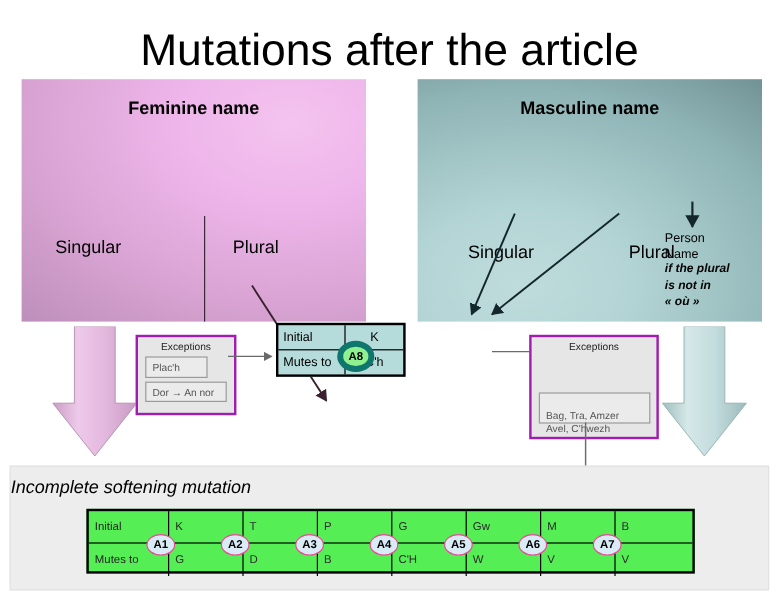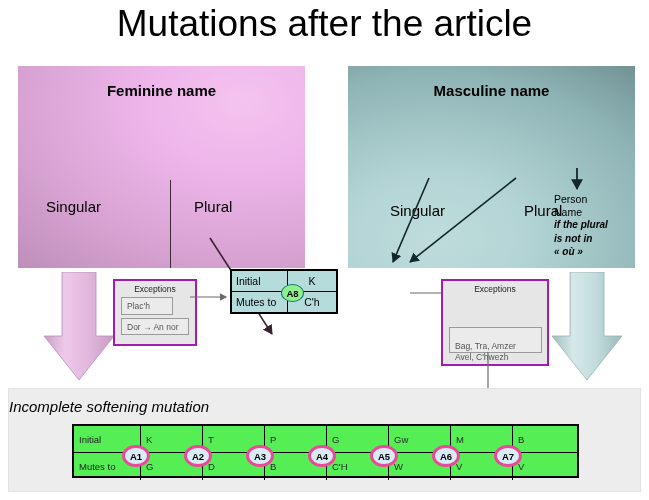--- a/index.html
+++ b/index.html
@@ -5,21 +5,21 @@
   html,body{margin:0;padding:0;background:#ffffff;}
   body{
     width:649px;height:500px;position:relative;overflow:hidden;
     font-family:"Liberation Sans","DejaVu Sans",sans-serif;
     color:#000;
   }
   .stage{position:absolute;left:0;top:0;width:649px;height:500px;}
 
   
   #page-title{
-    position:absolute;left:0;top:2px;width:649px;text-align:center;
+    position:absolute;left:0;top:20px;width:649px;text-align:center;
     font-size:37px;line-height:44px;font-weight:400;color:#000;
     letter-spacing:0px;
   }
 
   
   .panel{position:absolute;}
   #feminine-panel{
     left:18px;top:66px;width:287px;height:202px;
     background:
       radial-gradient(ellipse 120% 120% at 78% 18%, #f4c4ef 0%, #eeb5ea 28%, #d9a4d3 62%, #b98bb6 100%);
@@ -85,21 +85,21 @@
   #mutation-mini .mrow.r1{top:0;border-bottom:1px solid #000;}
   #mutation-mini .mrow.r2{top:50%;}
   #mutation-mini .mcell{
     box-sizing:border-box;display:flex;align-items:center;
     font-size:10.5px;color:#000;padding-left:4px;
   }
   #mutation-mini .mcell.c1{width:58px;border-right:1px solid #000;}
   #mutation-mini .mcell.c2{width:50px;justify-content:center;padding-left:0;}
   #badge-a8{
     position:absolute;left:49px;top:13px;width:21px;height:16px;
-    border-radius:50%;background:#8ff08f;border:1px solid #0f766e;
+    border-radius:50%;background:#8ff08f;border:5px solid #0f766e;
     display:flex;align-items:center;justify-content:center;
     font-size:9.5px;font-weight:bold;color:#000;z-index:5;
   }
 
   
   #no-mutation-box{
     position:absolute;left:345px;top:269px;width:62px;height:45px;
     border:2px solid #000;background:#ffffff;box-sizing:border-box;
     display:flex;align-items:center;justify-content:center;text-align:center;
     font-size:11px;line-height:13px;color:#000;
@@ -130,21 +130,21 @@
   #mutation-table .tcell{
     box-sizing:border-box;display:flex;align-items:center;
     font-size:9.5px;color:#2a2a2a;padding-left:5px;
     border-right:1px solid #000;
   }
   #mutation-table .tcell.head{width:67px;color:#1d1d1d;}
   #mutation-table .tcell.val{width:62px;}
   #mutation-table .tcell:last-child{border-right:none;}
   .badge-blue{
     position:absolute;top:19px;width:22px;height:16px;border-radius:50%;
-    background:#d9ecf5;border:3px solid #ec4899;
+    background:#d9ecf5;border:1px solid #ec4899;
     display:flex;align-items:center;justify-content:center;
     font-size:9.5px;font-weight:bold;color:#000;z-index:6;
   }
 </style>
 </head>
 <body>
 
 <div class="stage">
 
   <div id="page-title">Mutations after the article</div>

